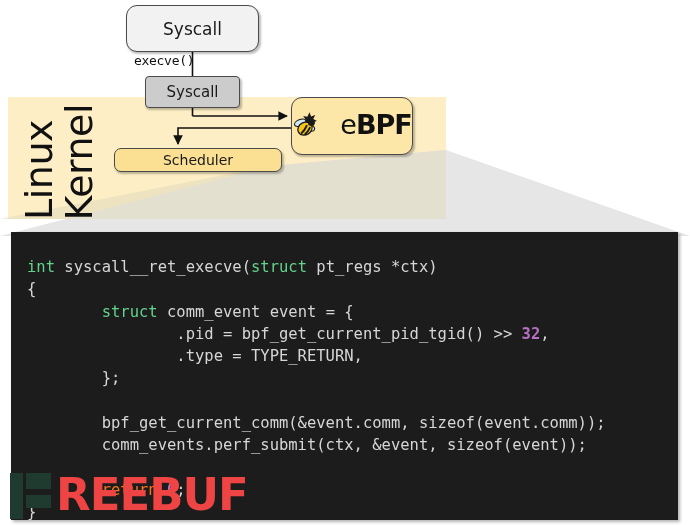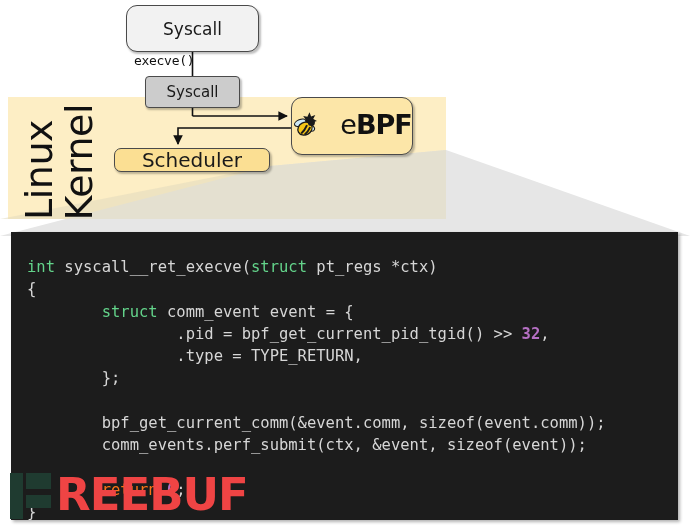--- a/index.html
+++ b/index.html
@@ -54,24 +54,24 @@
     background:#f2f2f2;
     border-radius:11px;
   }
   .node-syscall{
     left:145px;top:76px;width:95px;height:32px;
     background:#cccccc;
     border-radius:4px;
     font-size:15px;
   }
   .node-scheduler{
-    left:114px;top:148px;width:156px;height:24px;
+    left:114px;top:148px;width:168px;height:24px;
     background:#fbdf93;
     border-radius:7px;
-    font-size:20px;
+    font-size:14px;
   }
   .node-ebpf{
     left:291px;top:97px;width:122px;height:58px;
     background:#fce6a8;
     border-radius:11px;
     z-index:6;
   }
 
   
   .conn-svg{position:absolute;left:0;top:0;width:690px;height:230px;z-index:3;}

